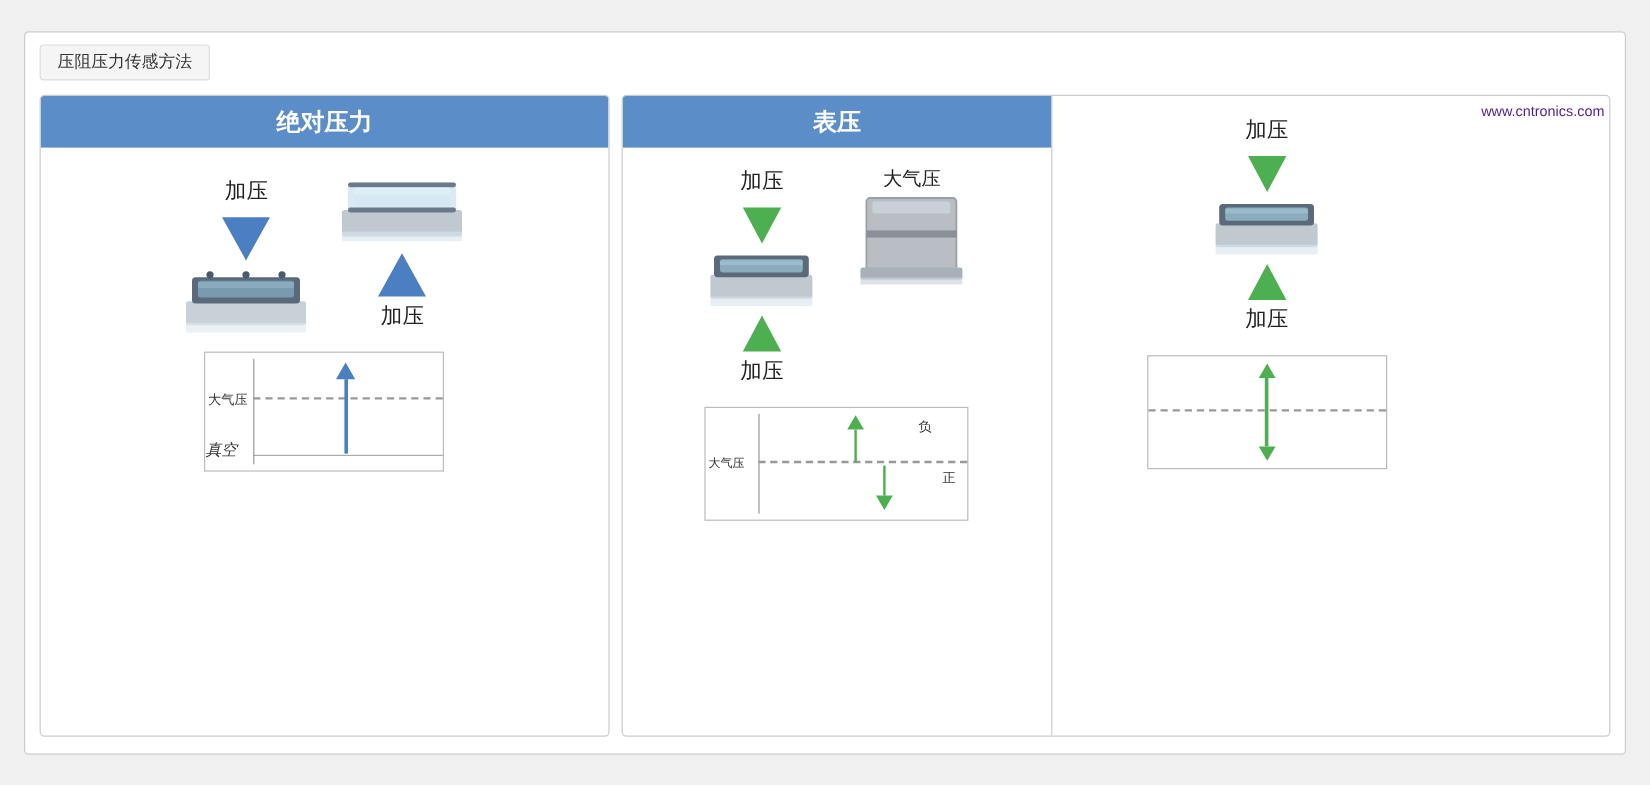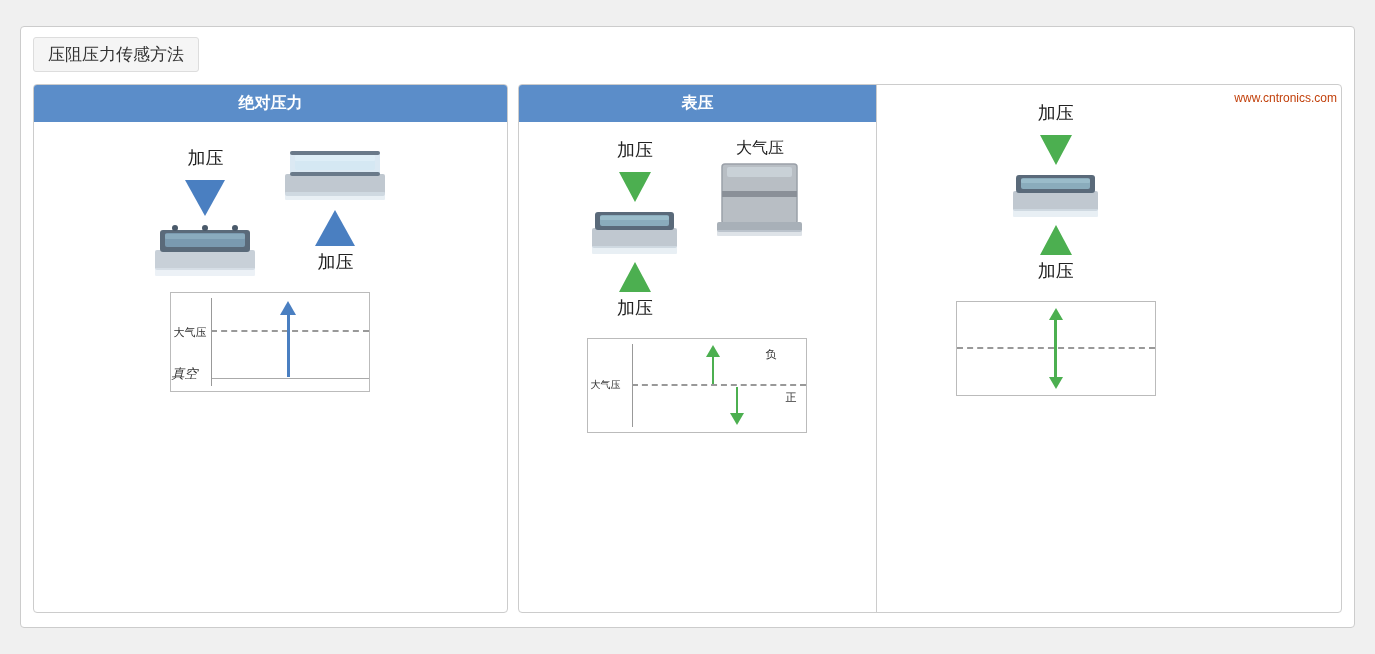--- a/index.html
+++ b/index.html
@@ -17,21 +17,21 @@
       border: 1px solid #ccc;
       border-radius: 4px;
       width: 1340px;
       padding: 10px 12px 14px 12px;
     }
     .page-title {
       background: #f5f5f5;
       border: 1px solid #ddd;
       border-radius: 3px;
       padding: 5px 14px;
-      font-size: 17px;
+      font-size: 14px;
       color: #333;
       display: inline-block;
       margin-bottom: 12px;
     }
     .panels-row {
       display: flex;
       gap: 10px;
     }
     
     .panel-absolute {
@@ -53,21 +53,21 @@
     }
     .panel-right-top {
       display: flex;
       flex: 1;
     }
     .panel-header {
       background: #5b8dc9;
       color: #fff;
       text-align: center;
       padding: 8px 0;
-      font-size: 16px;
+      font-size: 20px;
       font-weight: bold;
     }
     .panel-gauge { flex: 1; border-right: 1.5px solid #ccc; }
     .panel-diff { flex: 1; }
 
     .panel-body {
       padding: 16px 10px 10px 10px;
       display: flex;
       flex-direction: column;
       align-items: center;
@@ -145,21 +145,21 @@
     .dotted-line {
       position: absolute;
       border-top: 2px dashed #999;
       left: 38px;
       right: 0;
       top: 50%;
     }
     .watermark {
       text-align: center;
       font-size: 12px;
-      color: #c2410c;
+      color: #4c1d95;
       margin-top: 6px;
       padding-right: 4px;
     }
     .two-sensors-row {
       display: flex;
       gap: 20px;
       align-items: flex-end;
       margin: 8px 0 4px 0;
     }
     .sensor-column {

